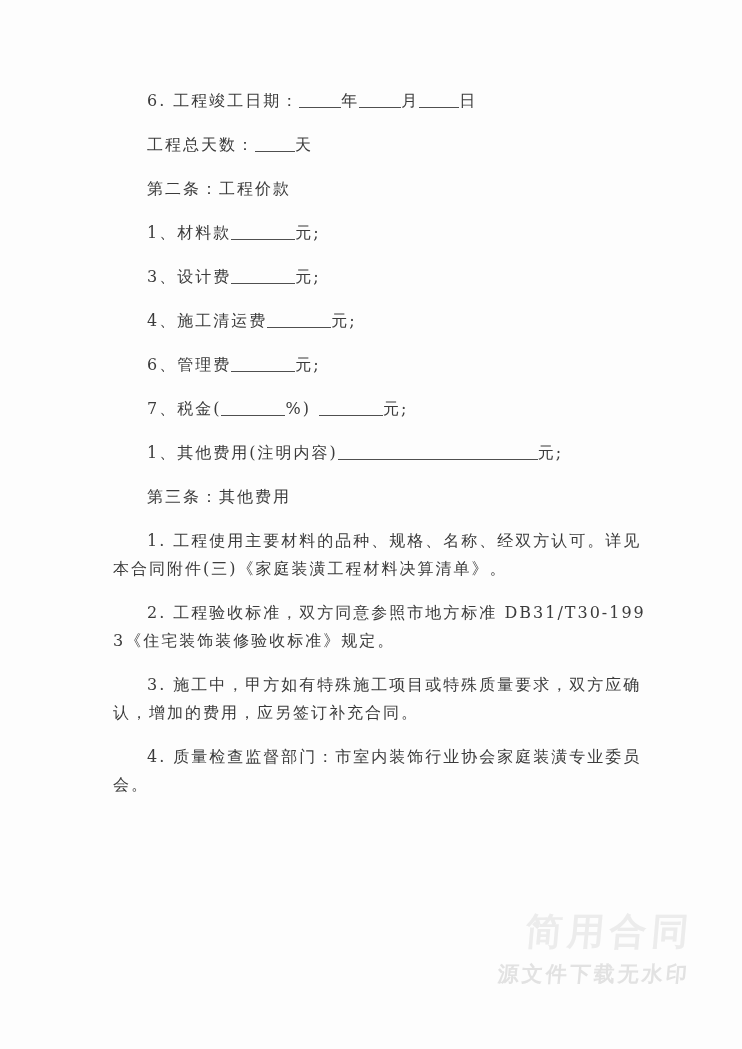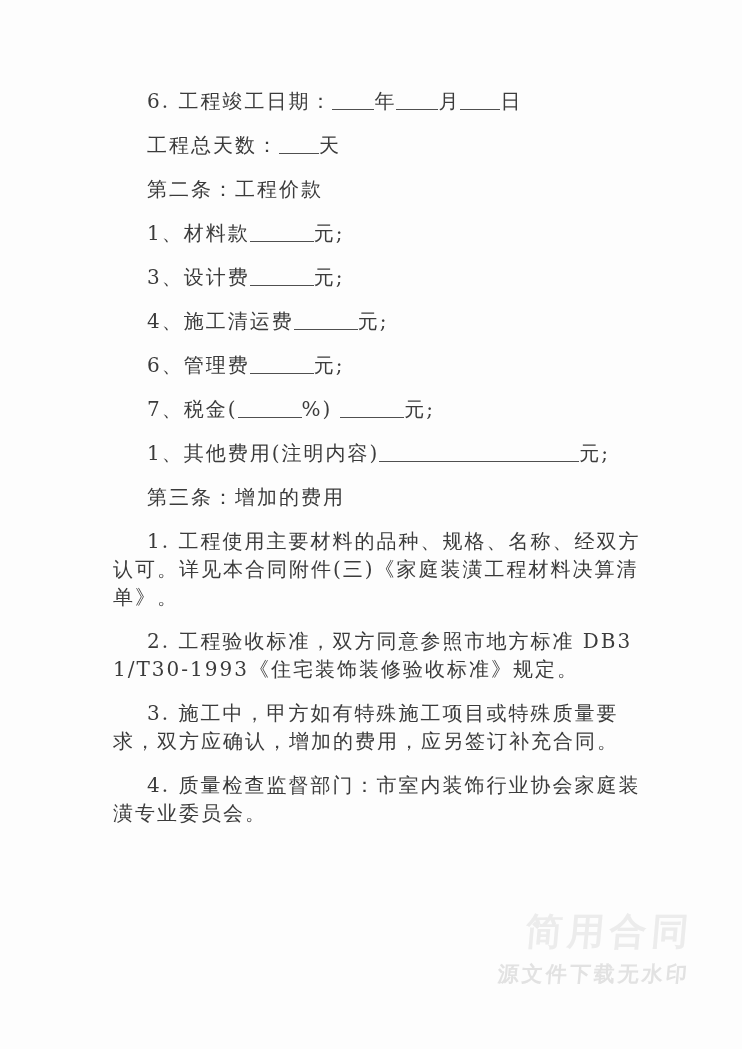--- a/index.html
+++ b/index.html
@@ -11,21 +11,21 @@
     font-family:"DejaVu Serif","Liberation Serif",serif;
     color:#3b3b3b;
   }
   .page {
     position:absolute;
     left:113px; top:87px;
     width:537px;
   }
   .para {
     margin:0 0 16px 0;
-    font-size:20px;
+    font-size:16px;
     line-height:28px;
     letter-spacing:2px;
     text-indent:34px;
     word-break:break-all;
   }
   .blank {
     display:inline-block;
     border-bottom:1px solid #4f4f4f;
     height:15px;
     margin-bottom:-2px;
@@ -67,21 +67,21 @@
 
   <p class="para"><span>4、施工清运费</span><span class="blank w64"></span><span>元;</span></p>
 
 
   <p class="para"><span>6、管理费</span><span class="blank w64"></span><span>元;</span></p>
 
   <p class="para"><span>7、税金(</span><span class="blank w64"></span><span>%)</span><span class="blank w64 ml8"></span><span>元;</span></p>
 
   <p class="para"><span>1、其他费用(注明内容)</span><span class="blank w200"></span><span>元;</span></p>
 
-  <p class="para">第三条：增加的费用</p>
+  <p class="para">第三条：其他费用</p>
 
   <p class="para">1. 工程使用主要材料的品种、规格、名称、经双方认可。详见本合同附件(三)《家庭装潢工程材料决算清单》。</p>
 
   <p class="para">2. 工程验收标准，双方同意参照市地方标准 DB31/T30-1993《住宅装饰装修验收标准》规定。</p>
 
   <p class="para">3. 施工中，甲方如有特殊施工项目或特殊质量要求，双方应确认，增加的费用，应另签订补充合同。</p>
 
   <p class="para">4. 质量检查监督部门：市室内装饰行业协会家庭装潢专业委员会。</p>
 
 </div>

